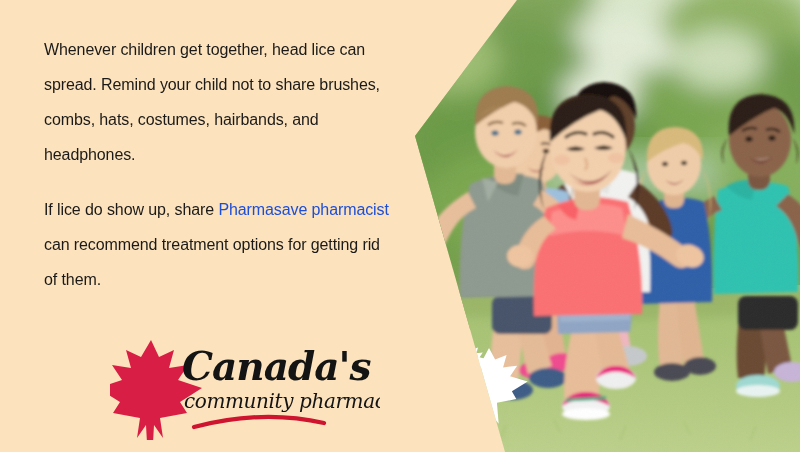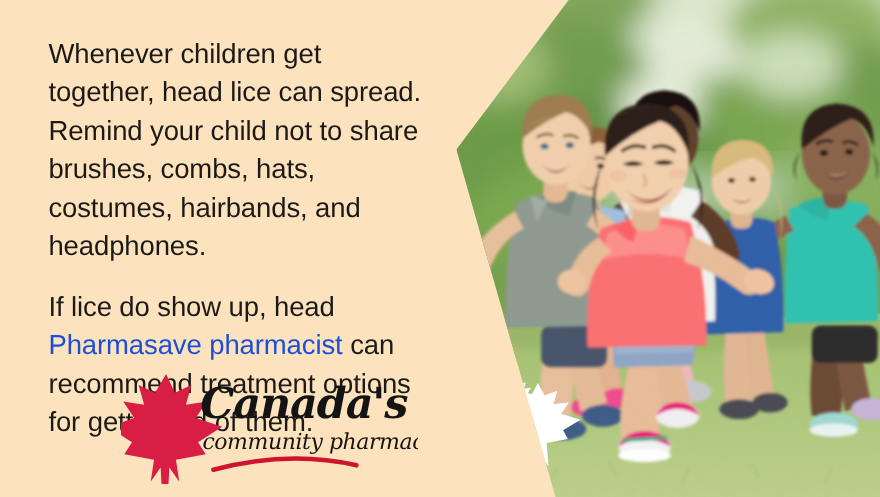--- a/index.html
+++ b/index.html
@@ -22,21 +22,21 @@
   }
   .photo-svg{position:absolute;left:0;top:0;width:800px;height:452px;display:block;}
 
   
   #copy{
     position:absolute;left:44px;top:32px;width:350px;
   }
   .para{
     margin:0;
     color:#1c1a18;
-    font-size:25px;
+    font-size:16px;
     line-height:35px;
     font-weight:400;
     letter-spacing:-0.1px;
   }
   #para-2{margin-top:20px;}
   .brand-strong{
     color:#1d4ed8;
     font-weight:400;
   }
 
@@ -338,21 +338,21 @@
         </g>
         <g transform="translate(489,378) scale(0.88)">
           <path d="M0,-34 l7,13 13,-5 -4,14 16,-2 -8,12 20,6 -18,11 5,9 -22,4 2,24 -11,-14 -11,14 2,-24 -22,-4 5,-9 -18,-11 20,-6 -8,-12 16,2 -4,-14 13,5 Z"></path>
         </g>
       </g>
     </svg>
   </div>
 
   <div id="copy">
     <p class="para" id="para-1">Whenever children get together, head lice can spread. Remind your child not to share brushes, combs, hats, costumes, hairbands, and headphones.</p>
-    <p class="para" id="para-2"><span>If lice do show up, head </span><span class="brand-strong">Pharmasave pharmacist</span><span> can recommend treatment options for getting rid of them.</span></p>
+    <p class="para" id="para-2"><span>If lice do show up, share </span><span class="brand-strong">Pharmasave pharmacist</span><span> can recommend treatment options for getting rid of them.</span></p>
   </div>
 
   <div id="logo">
     <svg class="logo-svg" viewBox="0 0 270 104">
 
       <g>
         <path fill="#d81e44" d="M41,4 l8,17 15,-7 -5,18 19,-3 -10,15 24,8 -22,14 7,11 -27,5 3,20 -9,-13 -2,36 -4,0 -2,-36 -9,13 3,-20 -27,-5 7,-11 -22,-14 24,-8 -10,-15 19,3 -5,-18 15,7 Z"></path>
         <path fill="#d81e44" d="M40,82 l2,0 l0,16 l-2,0 Z"></path>
       </g>
 

